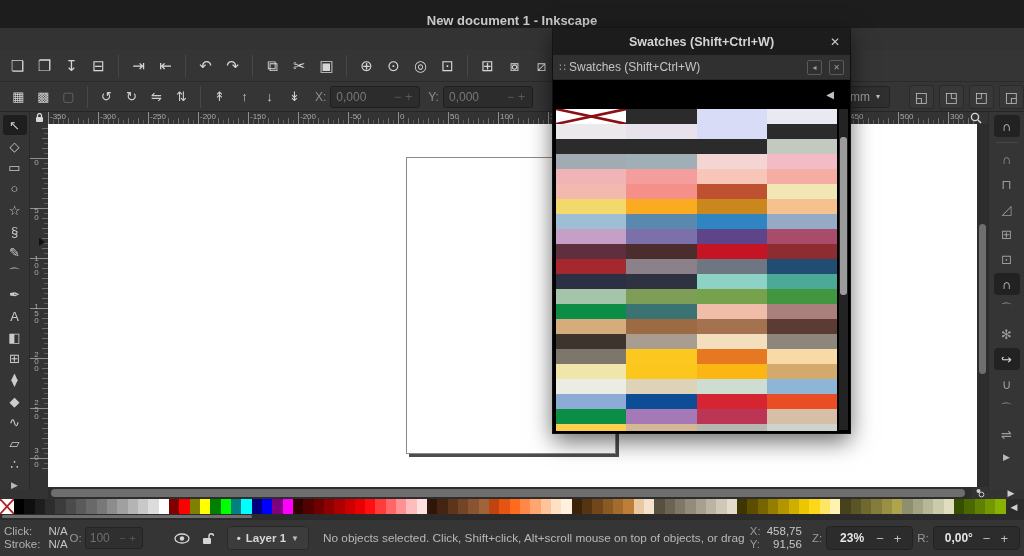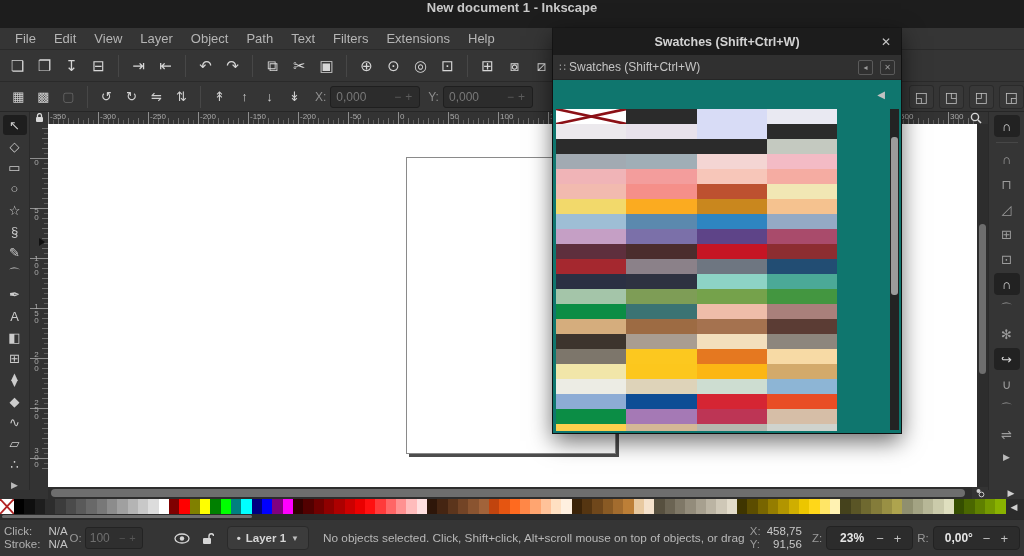--- a/index.html
+++ b/index.html
@@ -2,21 +2,21 @@
 <html><head>
 <meta charset="utf-8">
 <style>
   * { box-sizing: border-box; margin: 0; padding: 0; }
   html,body { background:#222; }
   body { font-family: "Liberation Sans", "DejaVu Sans", sans-serif; }
   .window { position:relative; width:1024px; height:556px; background:#333333; overflow:hidden; }
 
   
   .titlebar { position:absolute; left:0; top:0; width:1024px; height:28px; background:#1d1d1d;
-              display:flex; align-items:flex-start; justify-content:center; color:#c9c9c9;
+              display:flex; align-items:flex-end; justify-content:center; color:#c9c9c9;
               font-size:13px; font-weight:bold; }
   .menubar { position:absolute; left:0; top:28px; width:1024px; height:22px; background:#353535;
              display:flex; align-items:center; padding-left:6px; border-bottom:1px solid #2a2a2a; }
   .menu-item { color:#b5b5b5; font-size:13px; padding:2px 9px; cursor:default; }
 
   
   .cmdbar { position:absolute; left:0; top:50px; width:1024px; height:32px; background:#353535;
             display:flex; align-items:center; padding-left:4px; border-bottom:1px solid #2a2a2a; }
   .tool-btn { width:27px; height:26px; display:flex; align-items:center; justify-content:center;
               color:#d6d6d6; font-size:15px; border-radius:3px; }
@@ -97,21 +97,21 @@
              border-left:1px solid #2a2a2a; display:flex; flex-direction:column; align-items:center;
              padding-top:3px; gap:3px; }
   .snap-btn { width:26px; height:22px; display:flex; align-items:center; justify-content:center;
               color:#9c9c9c; font-size:13px; border-radius:4px; }
   .snap-btn.pressed { background:#222; color:#d8d8d8; }
   .snap-sep { width:22px; height:1px; background:#474747; margin:2px 0; }
   .quickzoom { position:absolute; left:966px; top:110px; width:20px; height:15px;
                display:flex; align-items:center; justify-content:center; color:#ddd; font-size:12px; }
 
   
-  .dialog { position:absolute; left:553px; top:28px; width:348px; height:405px; background:#0f766e;
+  .dialog { position:absolute; left:553px; top:28px; width:297px; height:405px; background:#000000;
             z-index:50; box-shadow:0 8px 22px rgba(0,0,0,.6), 0 0 0 1px #191919; }
   .dlg-titlebar { height:27px; background:#1c1c1c; display:flex; align-items:center; justify-content:center;
                   position:relative; color:#d3d3d3; font-size:12.5px; font-weight:bold; }
   .dlg-close { position:absolute; right:10px; top:0; height:27px; display:flex; align-items:center;
                color:#c7c7c7; font-size:12px; font-weight:normal; }
   .dlg-tabbar { height:25px; background:#303030; display:flex; align-items:center; padding:0 6px;
                 border-bottom:1px solid #262626; }
   .tab-grid { color:#9b9b9b; font-size:11px; margin-right:3px; }
   .tab-label { color:#c5c5c5; font-size:12px; flex:1; }
   .mini-btn { width:15px; height:15px; border:1px solid #5a5a5a; border-radius:2px; margin-left:7px;
@@ -170,32 +170,20 @@
 </style>
 </head>
 <body>
 
 <div class="window">
 
   <div class="titlebar">
     <span>New document 1 - Inkscape</span>
   </div>
 
-  <div class="menubar" id="menubar">
-      <span class="menu-item">File</span>
-      <span class="menu-item">Edit</span>
-      <span class="menu-item">View</span>
-      <span class="menu-item">Layer</span>
-      <span class="menu-item">Object</span>
-      <span class="menu-item">Path</span>
-      <span class="menu-item">Text</span>
-      <span class="menu-item">Filters</span>
-      <span class="menu-item">Extensions</span>
-      <span class="menu-item">Help</span>
-    </div>
 
   <div class="cmdbar" id="cmdbar">
       <span class="tool-btn">❏</span>
       <span class="tool-btn">❐</span>
       <span class="tool-btn">↧</span>
       <span class="tool-btn">⊟</span>
       <span class="sep"></span>
       <span class="tool-btn">⇥</span>
       <span class="tool-btn">⇤</span>
       <span class="sep"></span>

